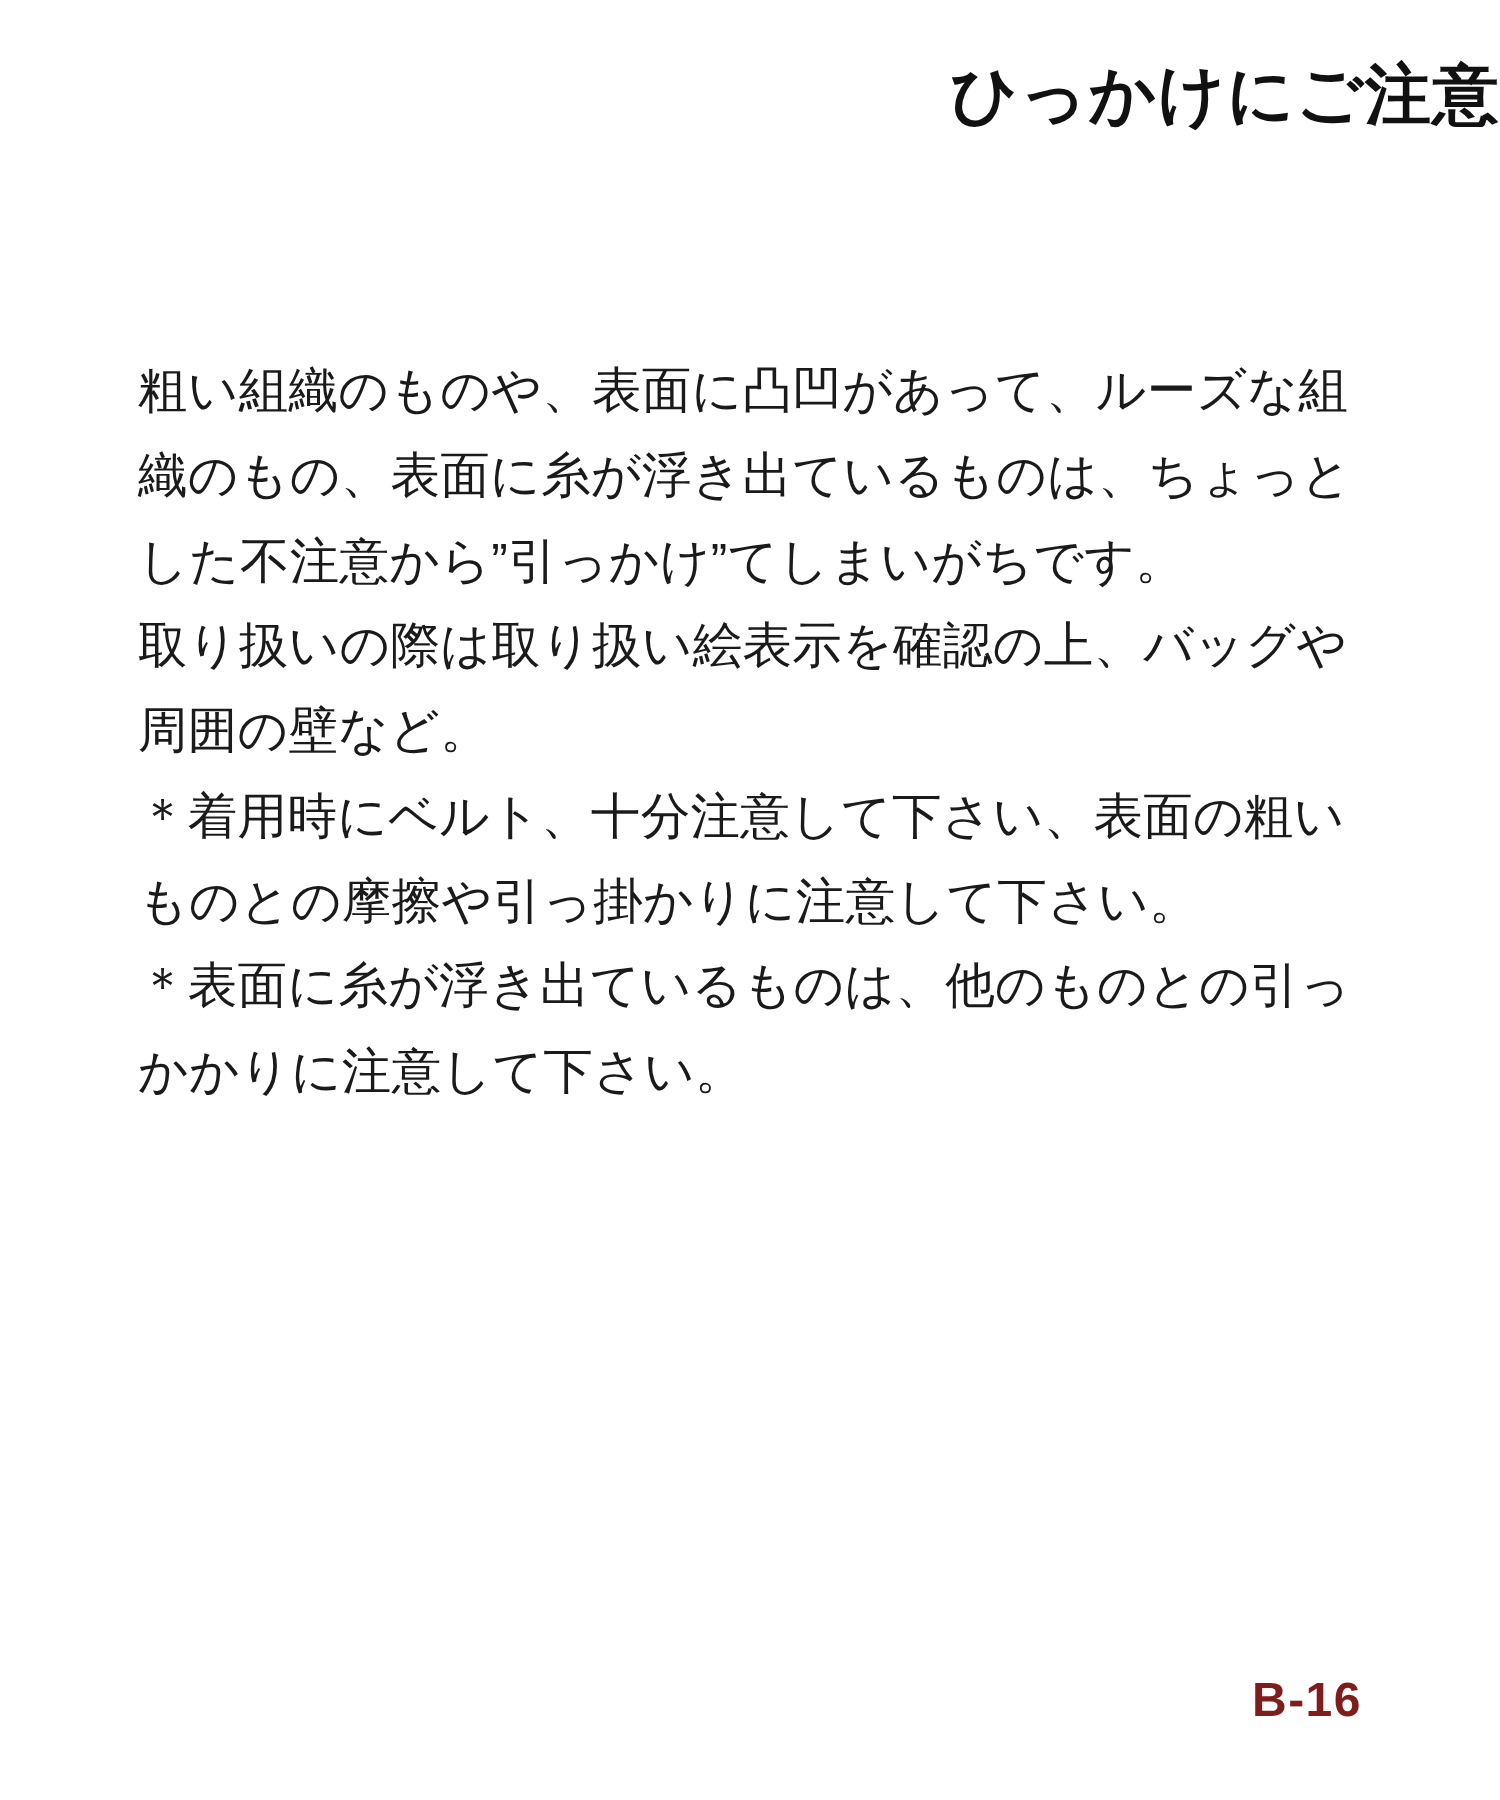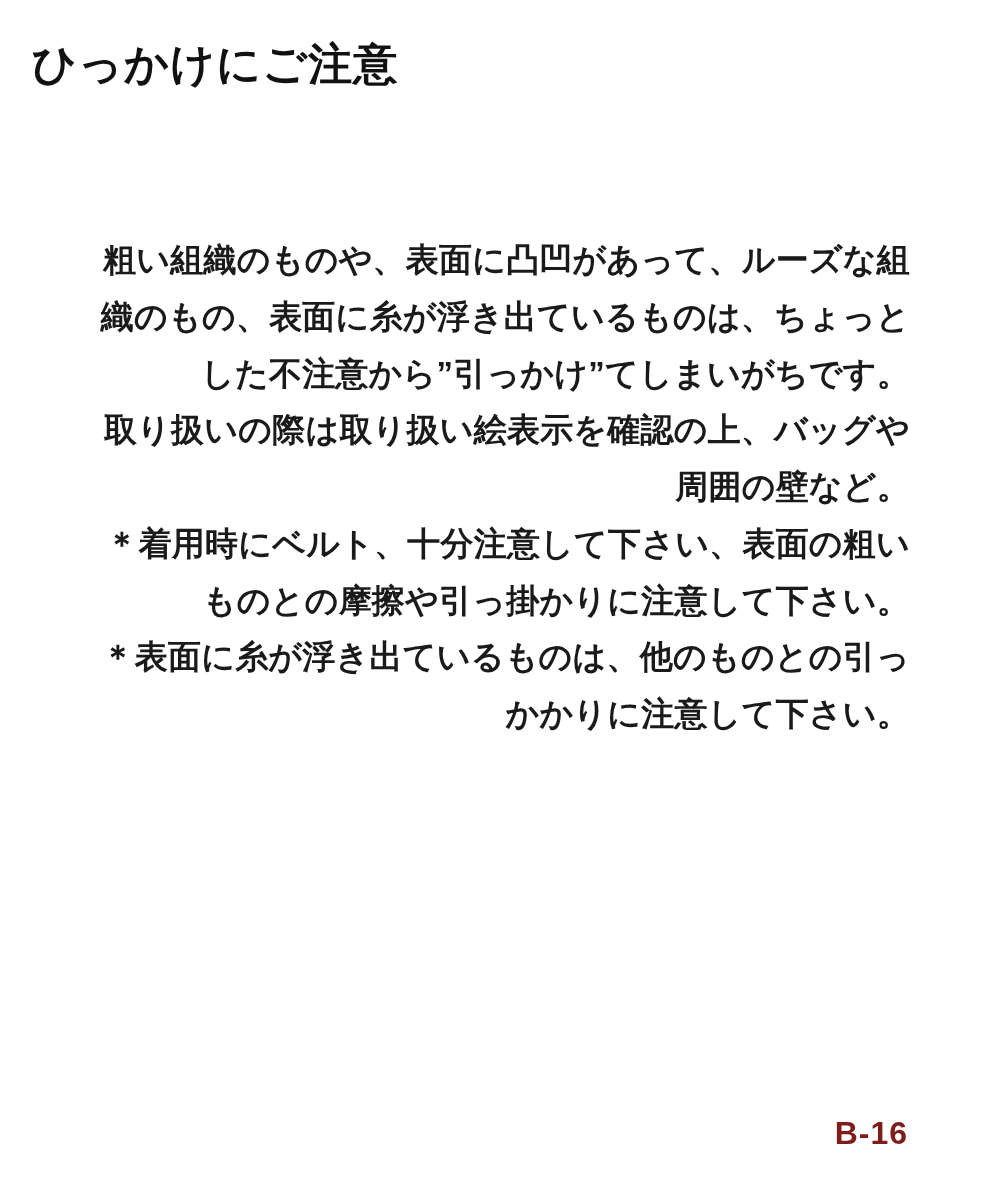--- a/index.html
+++ b/index.html
@@ -15,44 +15,43 @@
     position: relative;
     overflow: hidden;
   }
   .page {
     width: 1000px;
     height: 1200px;
     box-sizing: border-box;
     position: relative;
   }
   .page-title {
-    text-align: left;
+    text-align: right;
     font-size: 44px;
     font-weight: 700;
     letter-spacing: 1px;
     margin: 0;
     padding-top: 38px;
     color: #111111;
     line-height: 1.2;
-    padding-left: 32px;
   }
   .body-block {
     position: absolute;
     left: 92px;
     top: 232px;
     width: 818px;
   }
   .para {
     font-size: 33px;
     line-height: 1.72;
     margin: 0;
     color: #1a1a1a;
-    font-weight: 700;
+    font-weight: 400;
     letter-spacing: 0.2px;
-    text-align: right;
+    text-align: left;
   }
   .para + .para {
     margin-top: 0;
   }
   .page-number {
     position: absolute;
     right: 92px;
     bottom: 48px;
     font-size: 32px;
     font-weight: 700;

